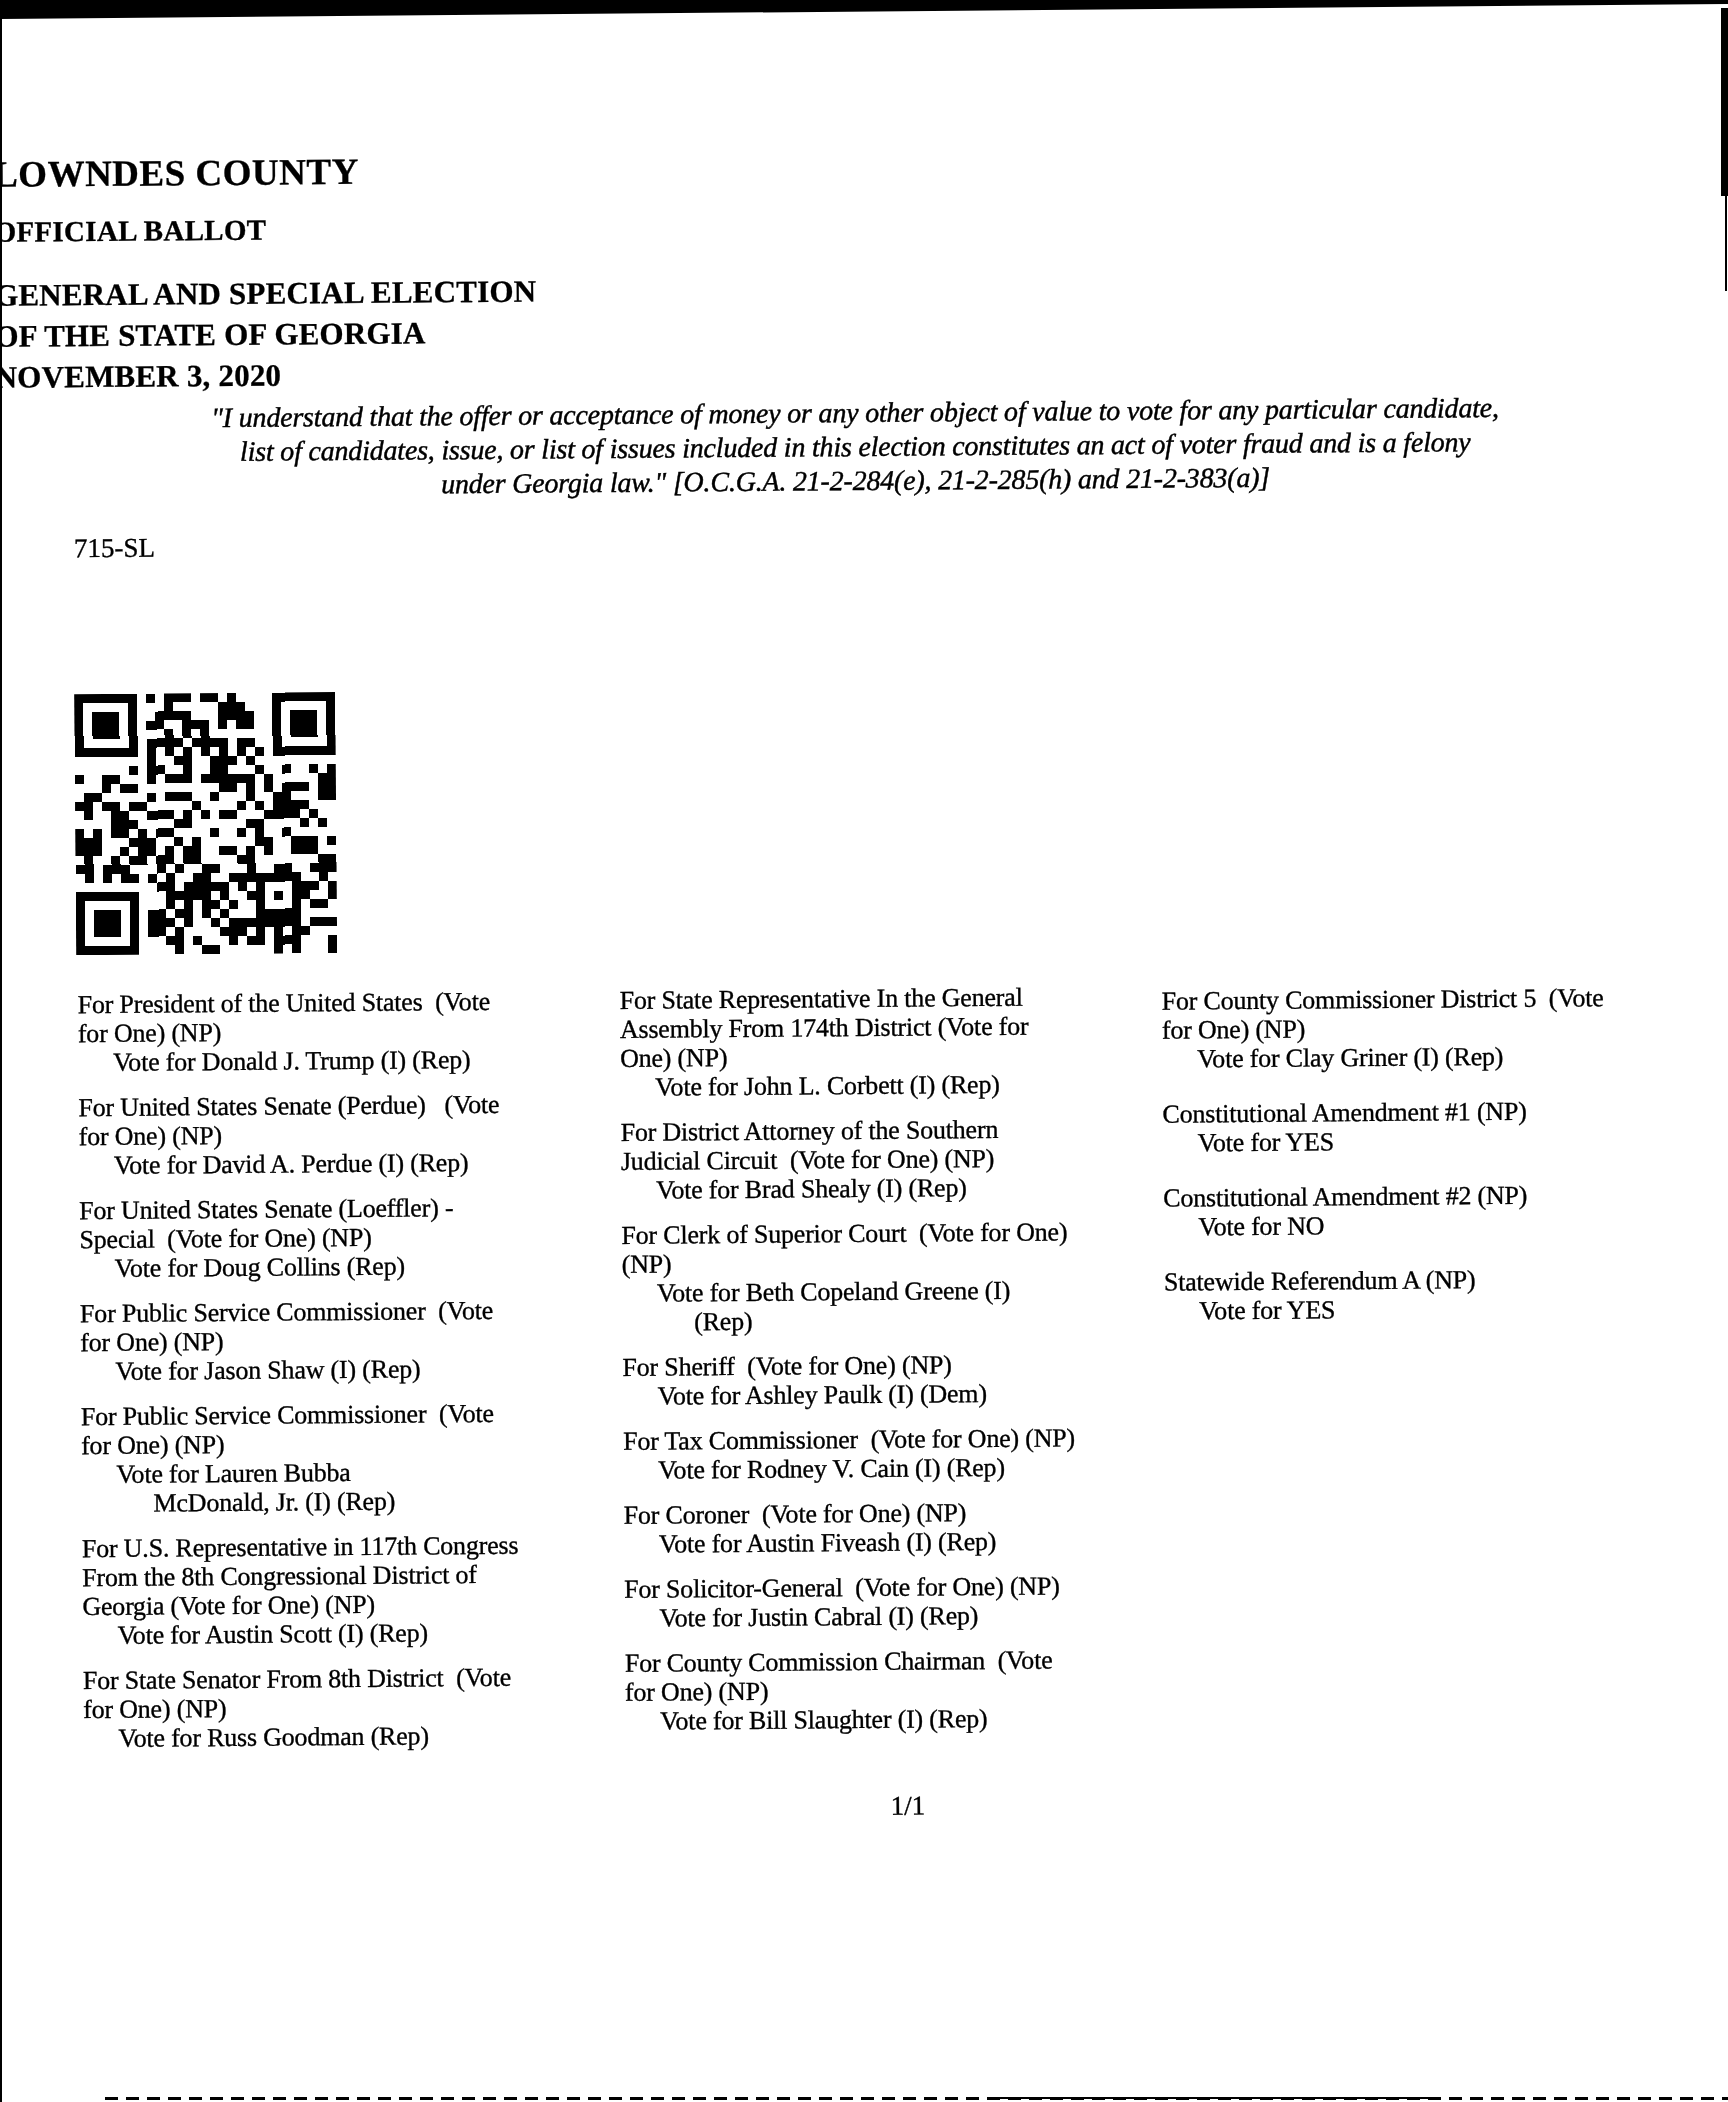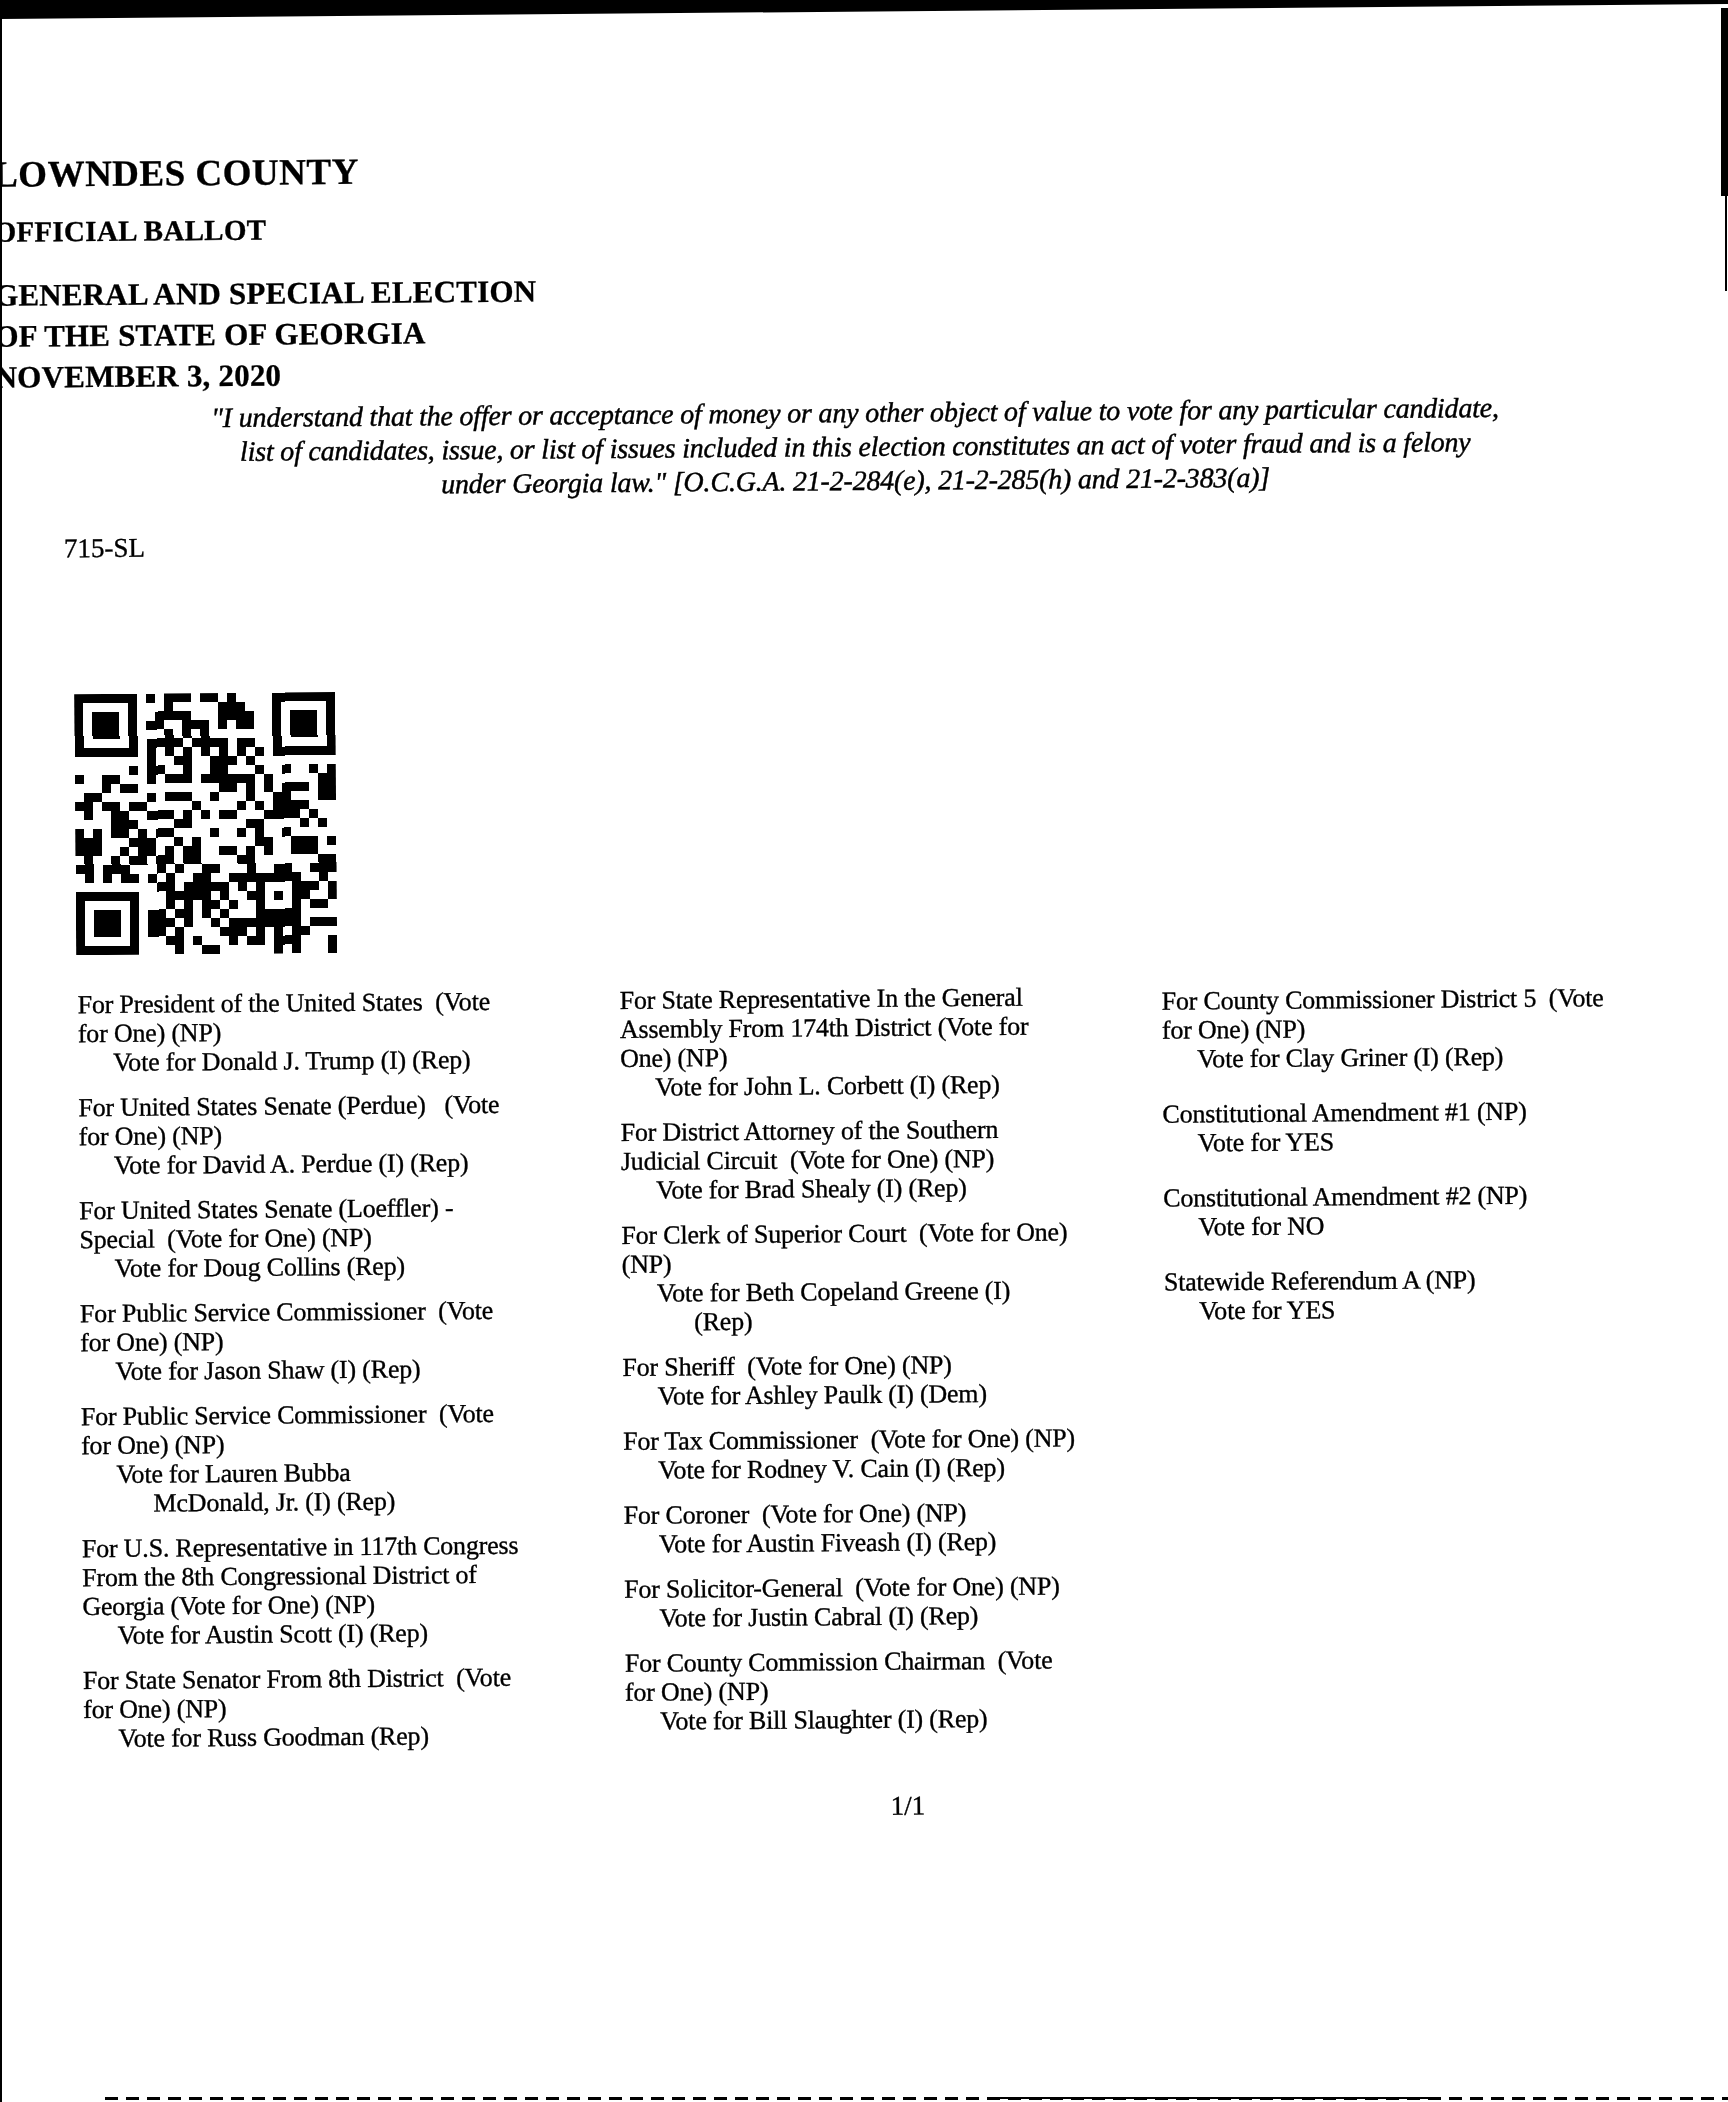--- a/index.html
+++ b/index.html
@@ -34,21 +34,21 @@
     -webkit-text-stroke: 0.3px #000;
   }
   .disclaimer {
     position: absolute; left: 8px; top: 396px; width: 1704px;
     text-align: center; font-style: italic; font-weight: 400;
     font-size: 28px; line-height: 34px; letter-spacing: -0.2px;
     -webkit-text-stroke: 0.45px #000;
     white-space: pre;
   }
   .style-code {
-    position: absolute; left: 68px; top: 527px;
+    position: absolute; left: 78px; top: 527px;
     font-size: 27px; -webkit-text-stroke: 0.35px #000;
   }
   .qr {
     position: absolute; left: 77px; top: 688px;
     width: 261px; height: 261px;
   }
   .col {
     position: absolute;
     font-size: 26px; line-height: 29px; letter-spacing: -0.2px;
     white-space: pre;

